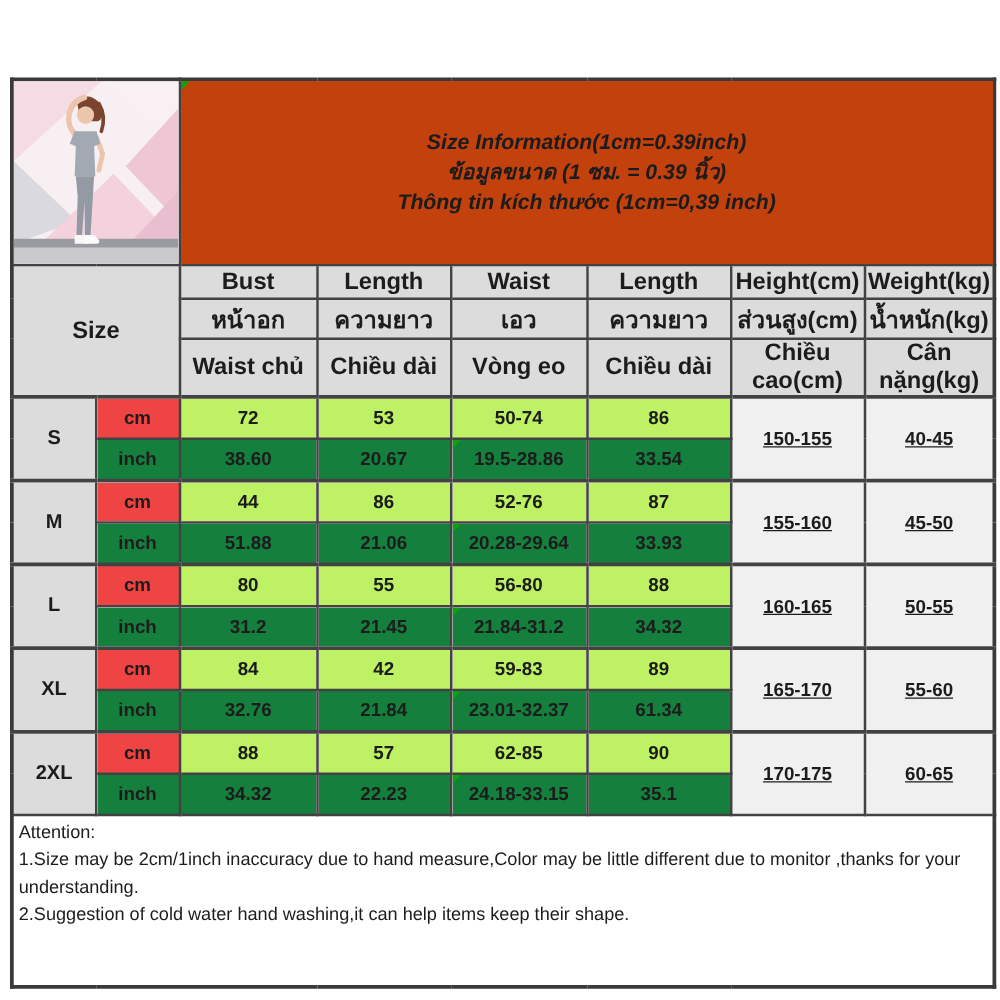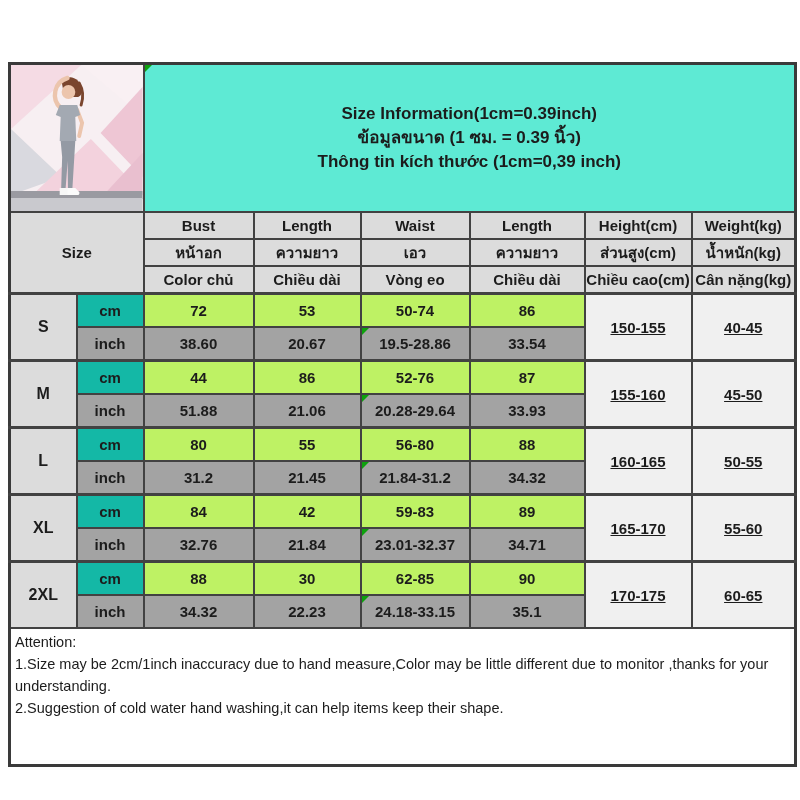--- a/index.html
+++ b/index.html
@@ -6,29 +6,29 @@
   .page{position:relative;width:800px;height:800px;background:#ffffff;overflow:hidden;
         font-family:"Liberation Sans", sans-serif;color:#1c1c1c;}
   table.size-table{position:absolute;left:8px;top:62px;width:788px;
         border-collapse:collapse;table-layout:fixed;
         border:3px solid #3a3a3a;}
   td{border:2px solid #424242;text-align:center;vertical-align:middle;
      padding:0;overflow:hidden;font-weight:bold;font-size:15px;}
   
   .photo-cell{height:146px;background:#f6eef1;padding:0;}
   .photo-cell svg{display:block;width:100%;height:146px;}
-  .banner-cell{background:#5eead4;}
+  .banner-cell{background:#c2410c;font-style:italic;}
   .banner-cell .bl{font-size:17px;font-weight:bold;line-height:24px;}
   
-  .hdr td{background:#dcdcdc;height:25px;font-size:15px;}
+  .hdr td{background:#dcdcdc;height:25px;font-size:19px;}
   .size-cell{background:#dcdcdc;font-size:28px;font-weight:bold;}
   
   .cm-row td{background:#bef264;height:31px;}
-  .inch-row td{background:#a3a3a3;height:31px;border-top-width:1px;}
-  .cm-row td.unit{background:#14b8a6;}
+  .inch-row td{background:#15803d;height:31px;border-top-width:1px;}
+  .cm-row td.unit{background:#ef4444;}
   .size-letter{background:#dcdcdc !important;font-size:16px;}
   .range-cell{background:#f0f0f0 !important;text-decoration:underline;}
   .block-start td{border-top-width:3px;}
   
   .attention-cell{background:#ffffff;height:131px;vertical-align:top;text-align:left;
                   font-weight:400;font-size:14.5px;line-height:22px;padding:2px 4px;margin-left:46px;}
   
   .gc{position:relative;}
   .gc::before{content:"";position:absolute;top:0;left:0;width:0;height:0;
               border-top:7px solid #0da10d;border-right:7px solid transparent;}
@@ -92,21 +92,21 @@
       </tr>
       <tr class="hdr">
         <td>หน้าอก</td>
         <td>ความยาว</td>
         <td>เอว</td>
         <td>ความยาว</td>
         <td>ส่วนสูง(cm)</td>
         <td>น้ำหนัก(kg)</td>
       </tr>
       <tr class="hdr">
-        <td>Color chủ</td>
+        <td>Waist chủ</td>
         <td>Chiều dài</td>
         <td>Vòng eo</td>
         <td>Chiều dài</td>
         <td>Chiều cao(cm)</td>
         <td>Cân nặng(kg)</td>
       </tr>
 
       <tr class="cm-row block-start">
           <td class="size-letter" rowspan="2">S</td>
           <td class="unit">cm</td>
@@ -166,27 +166,27 @@
           <td>59-83</td>
           <td>89</td>
           <td class="range-cell" rowspan="2">165-170</td>
           <td class="range-cell" rowspan="2">55-60</td>
         </tr>
         <tr class="inch-row">
           <td class="unit-inch">inch</td>
           <td>32.76</td>
           <td>21.84</td>
           <td class="gc">23.01-32.37</td>
-          <td>34.71</td>
+          <td>61.34</td>
         </tr>
         <tr class="cm-row block-start">
           <td class="size-letter" rowspan="2">2XL</td>
           <td class="unit">cm</td>
           <td>88</td>
-          <td>30</td>
+          <td>57</td>
           <td>62-85</td>
           <td>90</td>
           <td class="range-cell" rowspan="2">170-175</td>
           <td class="range-cell" rowspan="2">60-65</td>
         </tr>
         <tr class="inch-row">
           <td class="unit-inch">inch</td>
           <td>34.32</td>
           <td>22.23</td>
           <td class="gc">24.18-33.15</td>

